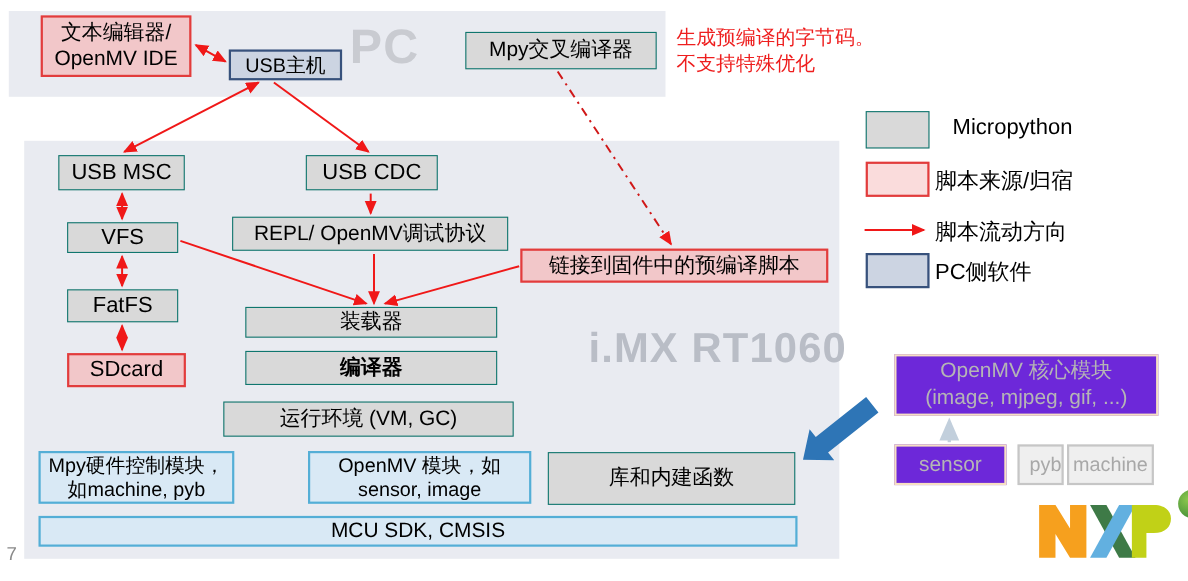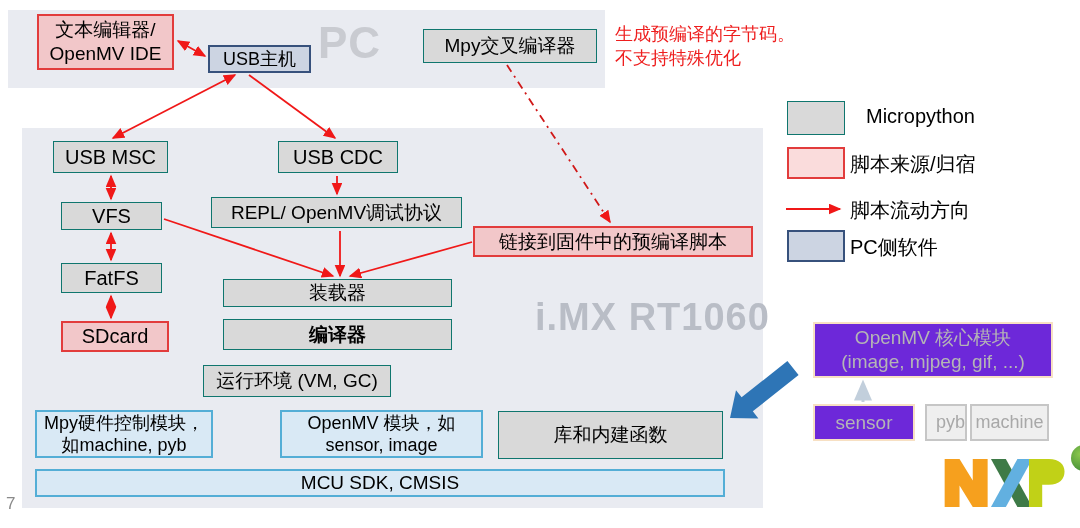--- a/index.html
+++ b/index.html
@@ -72,21 +72,21 @@
 </div>
 <div class="box pink" style="left:473px;top:226px;width:280px;height:31px;font-size:19px;">
   <span>链接到固件中的预编译脚本</span>
 </div>
 <div class="box gray" style="left:223px;top:279px;width:229px;height:28px;font-size:19px;">
   <span>装载器</span>
 </div>
 <div class="box gray" style="left:223px;top:319px;width:229px;height:31px;font-size:19px;font-weight:bold;">
   <span>编译器</span>
 </div>
-<div class="box gray" style="left:203px;top:365px;width:188px;height:32px;font-size:19px;">
+<div class="box gray" style="left:203px;top:365px;width:264px;height:32px;font-size:19px;">
   <span>运行环境 (VM, GC)</span>
 </div>
 
 <div class="box lblue" style="left:35px;top:410px;width:178px;height:48px;font-size:18px;">
   <span>Mpy硬件控制模块，</span>
   <span>如machine, pyb</span>
 </div>
 <div class="box lblue" style="left:280px;top:410px;width:203px;height:48px;font-size:18px;">
   <span>OpenMV 模块，如</span>
   <span>sensor, image</span>

